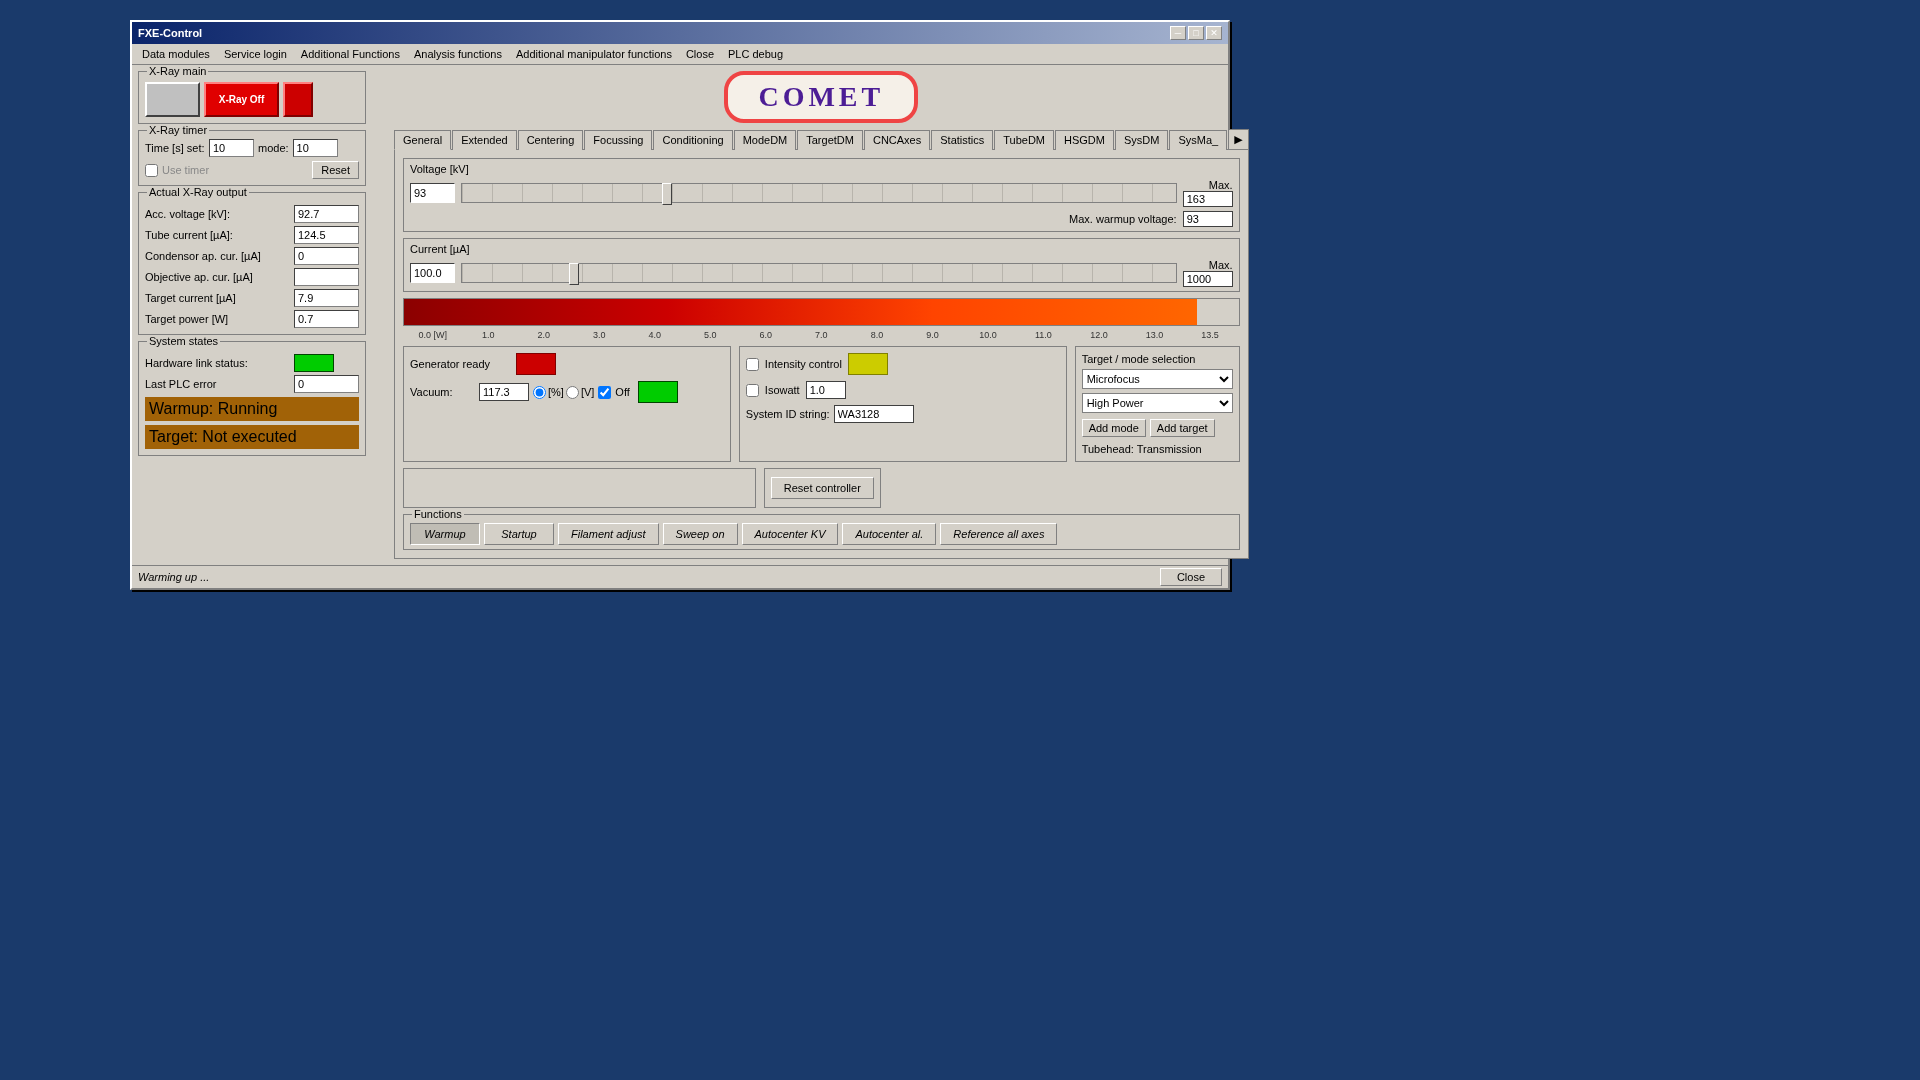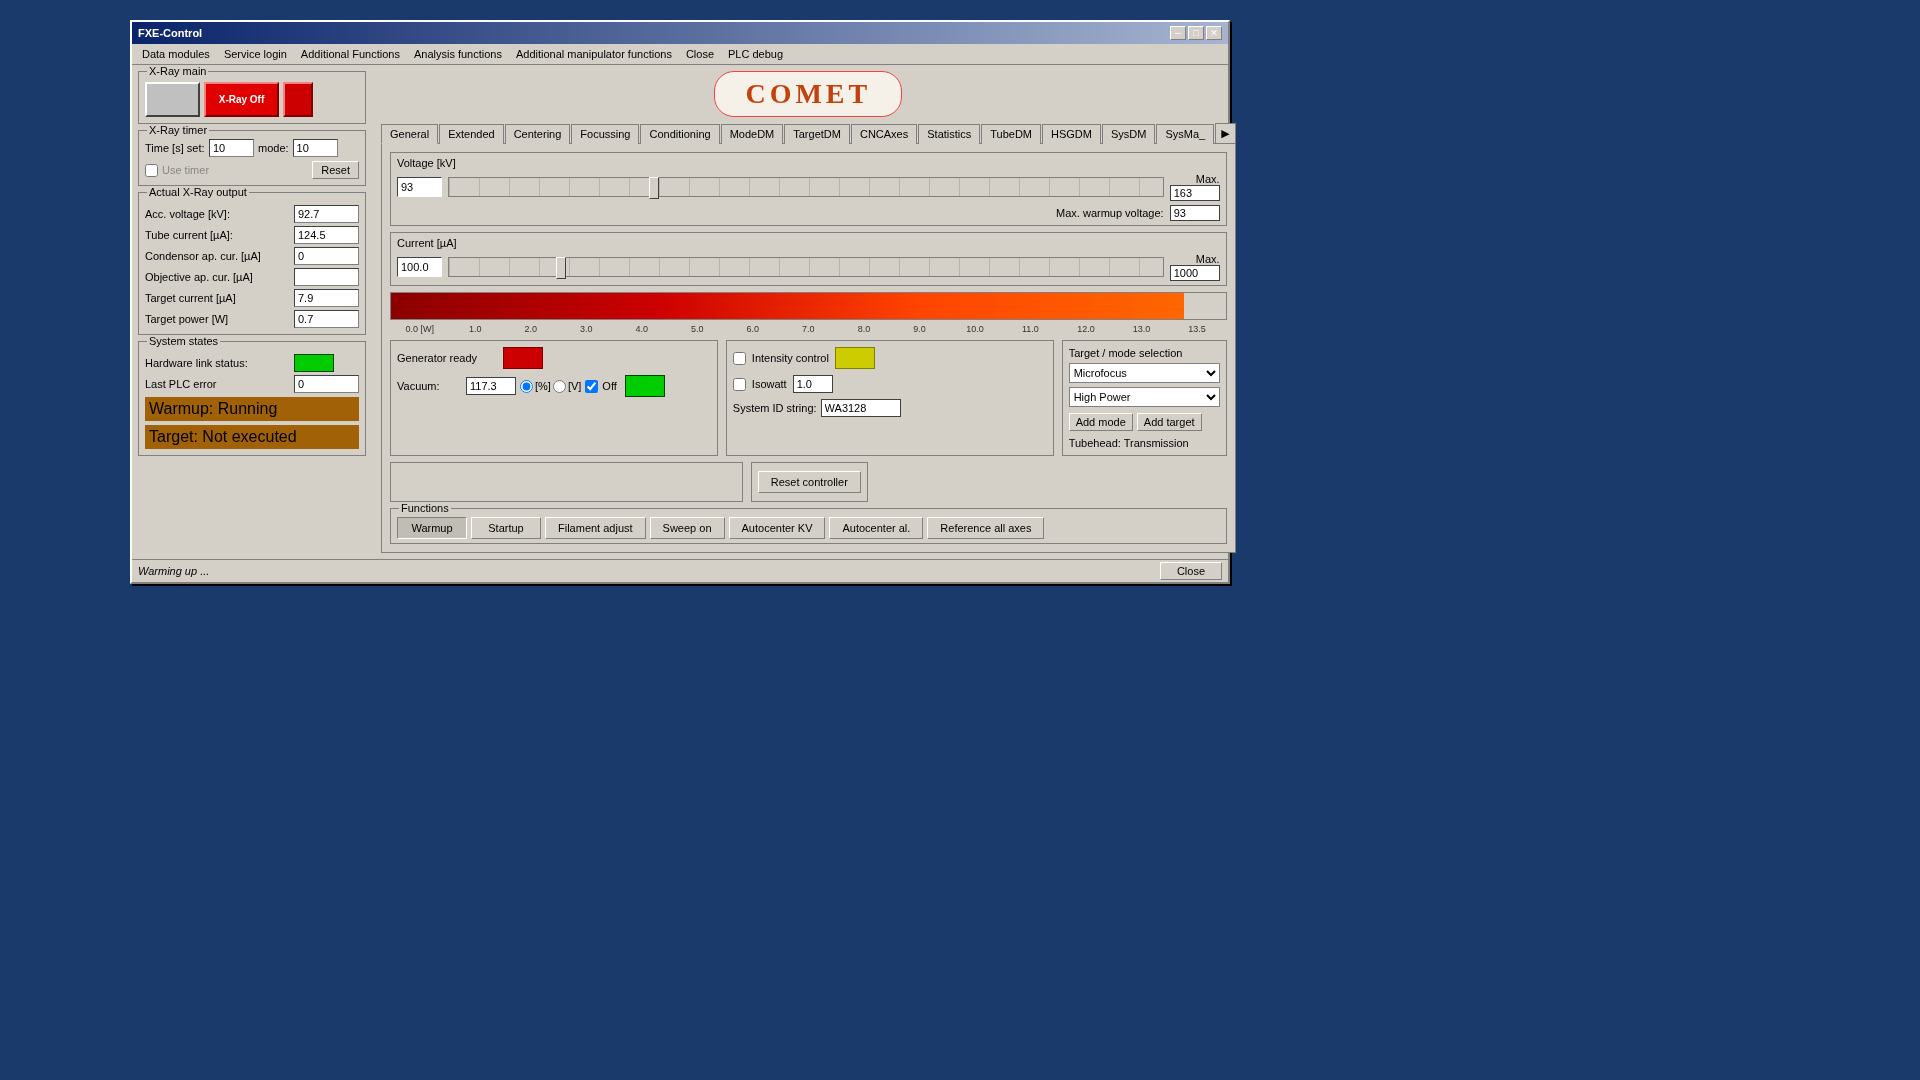--- a/index.html
+++ b/index.html
@@ -60,21 +60,21 @@
       display: flex;
       gap: 2px;
     }
     .menu-item {
       padding: 2px 6px;
       cursor: pointer;
       font-size: 11px;
     }
     .main-content {
       display: flex;
-      gap: 3px;
+      gap: 16px;
     }
     
     .left-panel {
       width: 265px;
       padding: 6px;
       display: flex;
       flex-direction: column;
       gap: 6px;
     }
     .group-box {
@@ -192,26 +192,26 @@
       display: flex;
       flex-direction: column;
     }
     .comet-logo {
       text-align: center;
       margin-bottom: 6px;
     }
     .comet-text {
       font-size: 28px;
       font-weight: bold;
-      color: #c2410c;
+      color: #4c1d95;
       font-family: serif;
       letter-spacing: 4px;
       background: #f5f0e8;
       padding: 6px 30px;
-      border: 1px solid #ef4444;
+      border: 4px solid #ef4444;
       border-radius: 20px;
       display: inline-block;
     }
     .tabs {
       display: flex;
       flex-wrap: nowrap;
       border-bottom: 1px solid #808080;
       margin-bottom: 0;
     }
     .tab {
@@ -450,20 +450,21 @@
     .fn-btn {
       padding: 4px 12px;
       background: #d4d0c8;
       border: 1px solid #fff;
       border-right: 1px solid #808080;
       border-bottom: 1px solid #808080;
       font-size: 11px;
       cursor: pointer;
       min-width: 70px;
       text-align: center;
+      font-style: italic;
     }
     .fn-btn.active {
       border: 1px solid #808080;
       border-right: 1px solid #fff;
       border-bottom: 1px solid #fff;
       background: #c0bdb5;
     }
     
     .status-bar {
       background: #d4d0c8;

